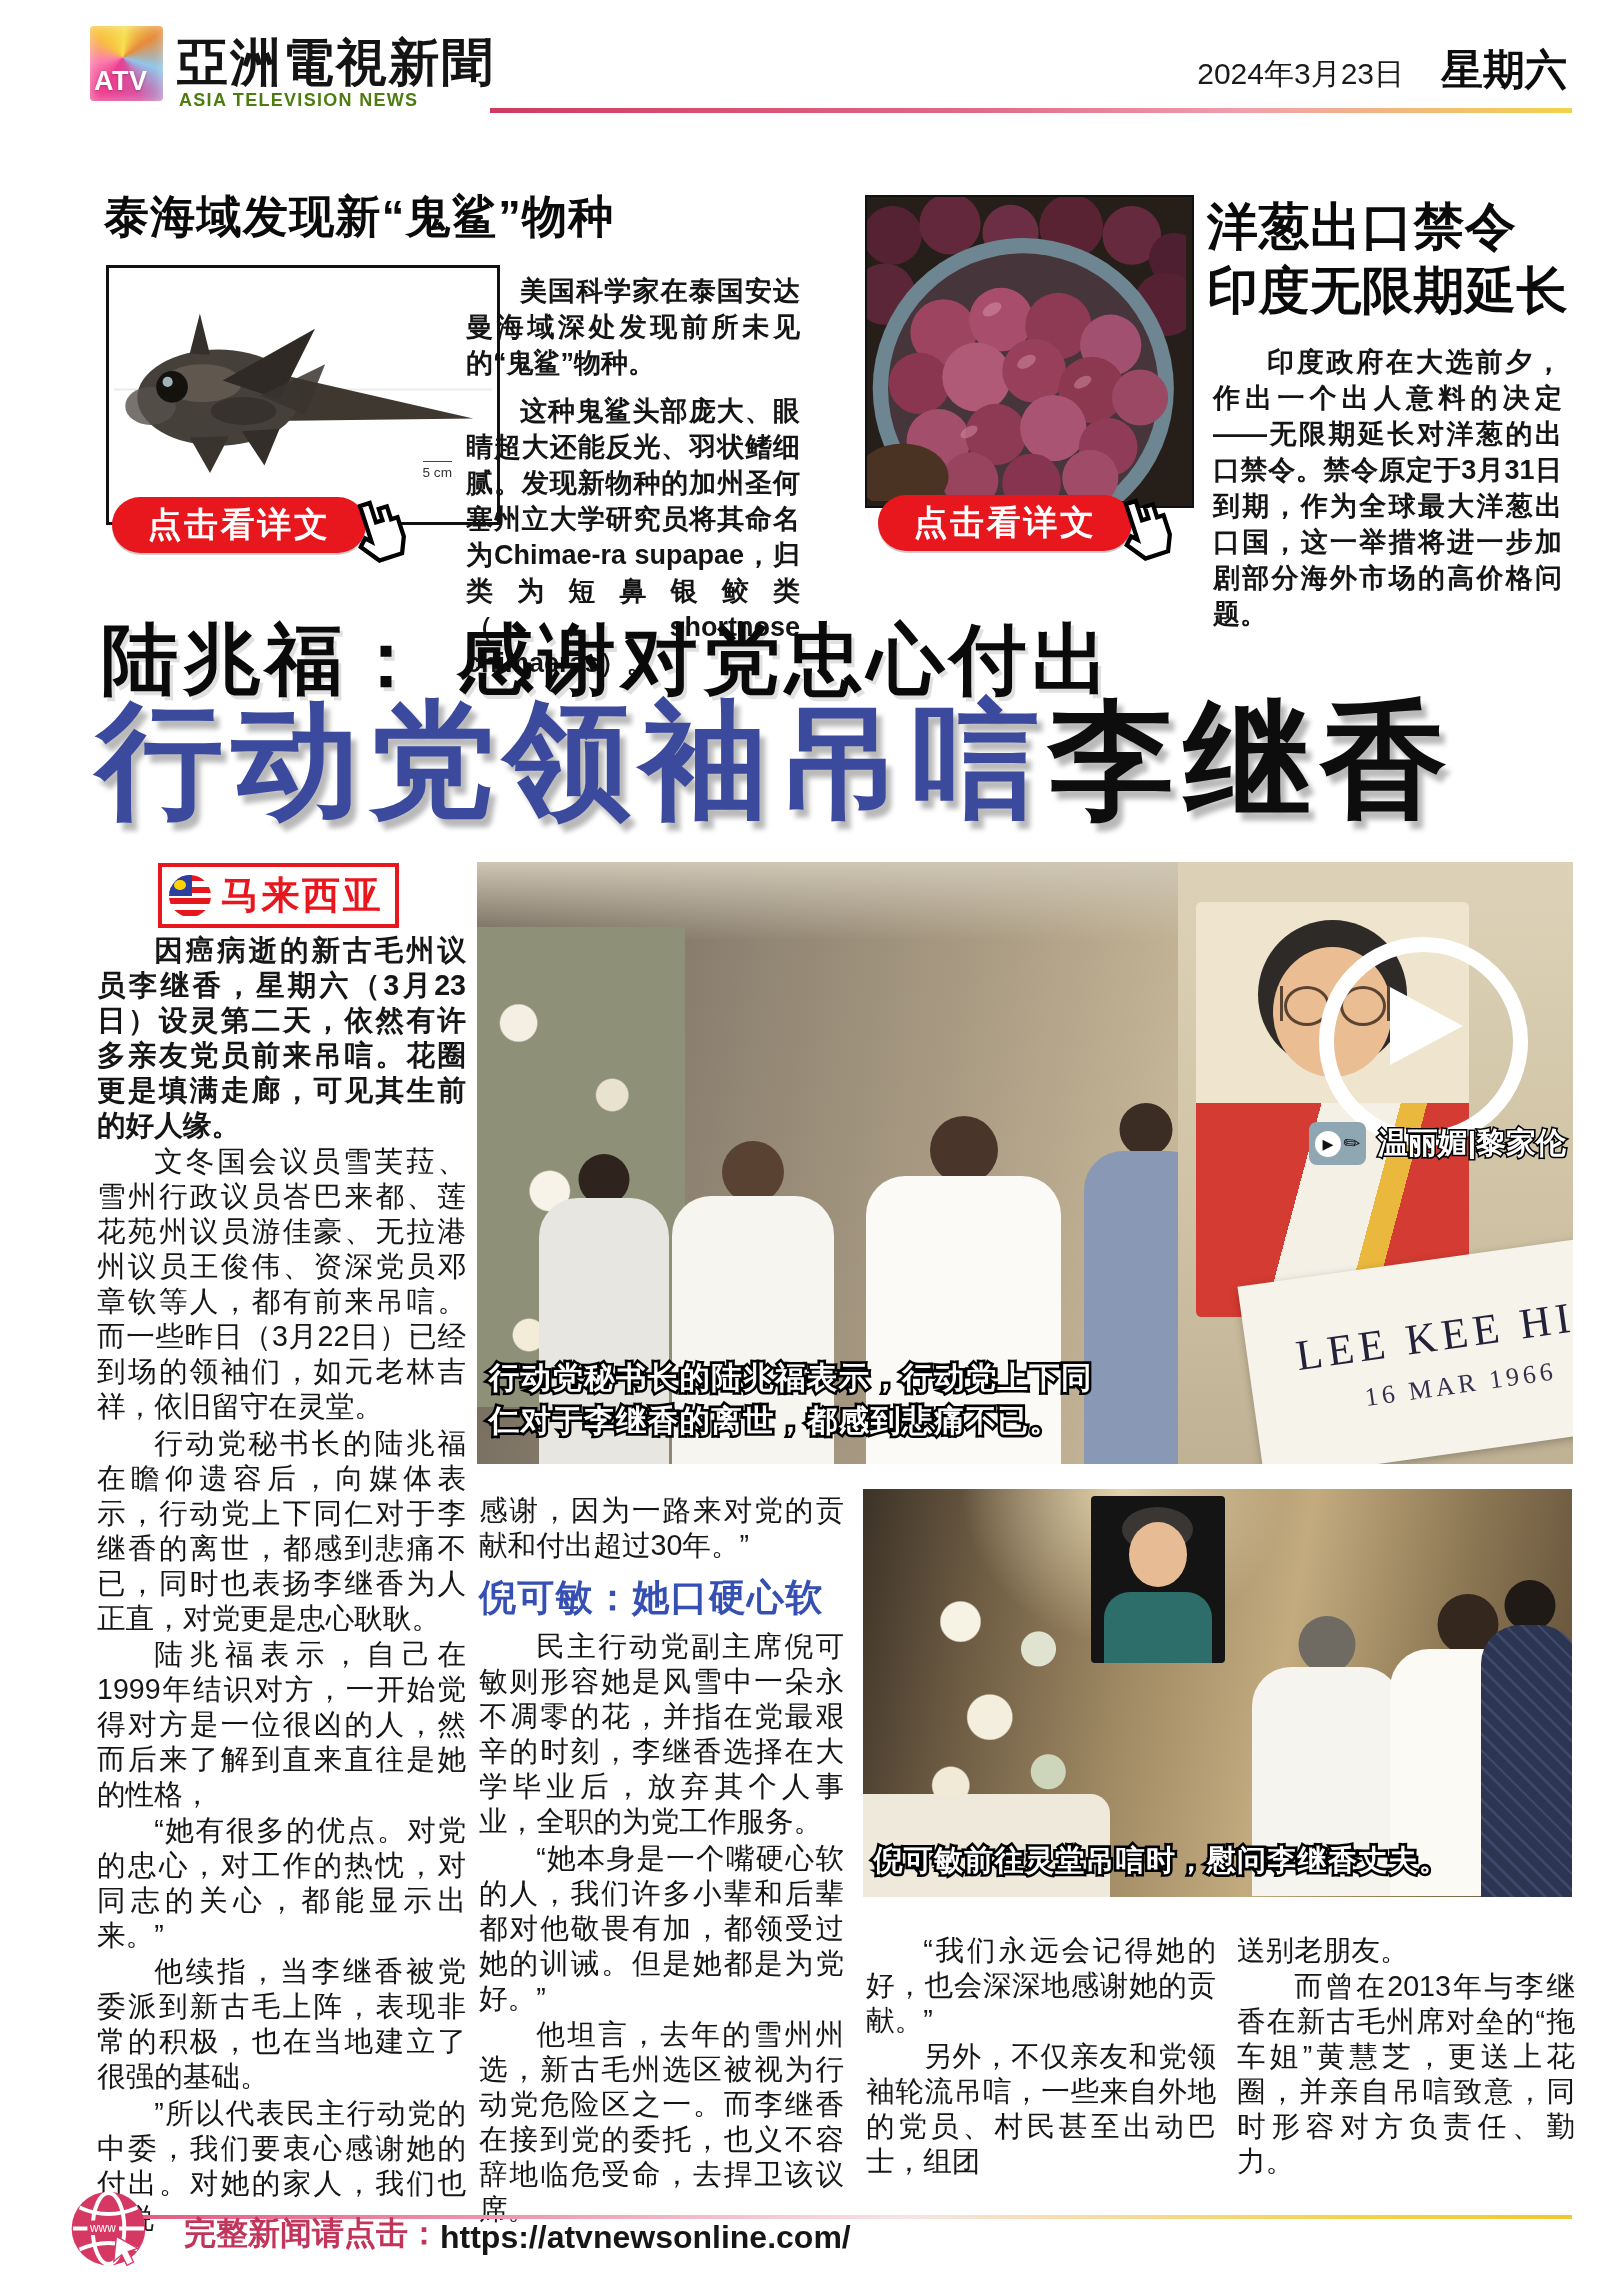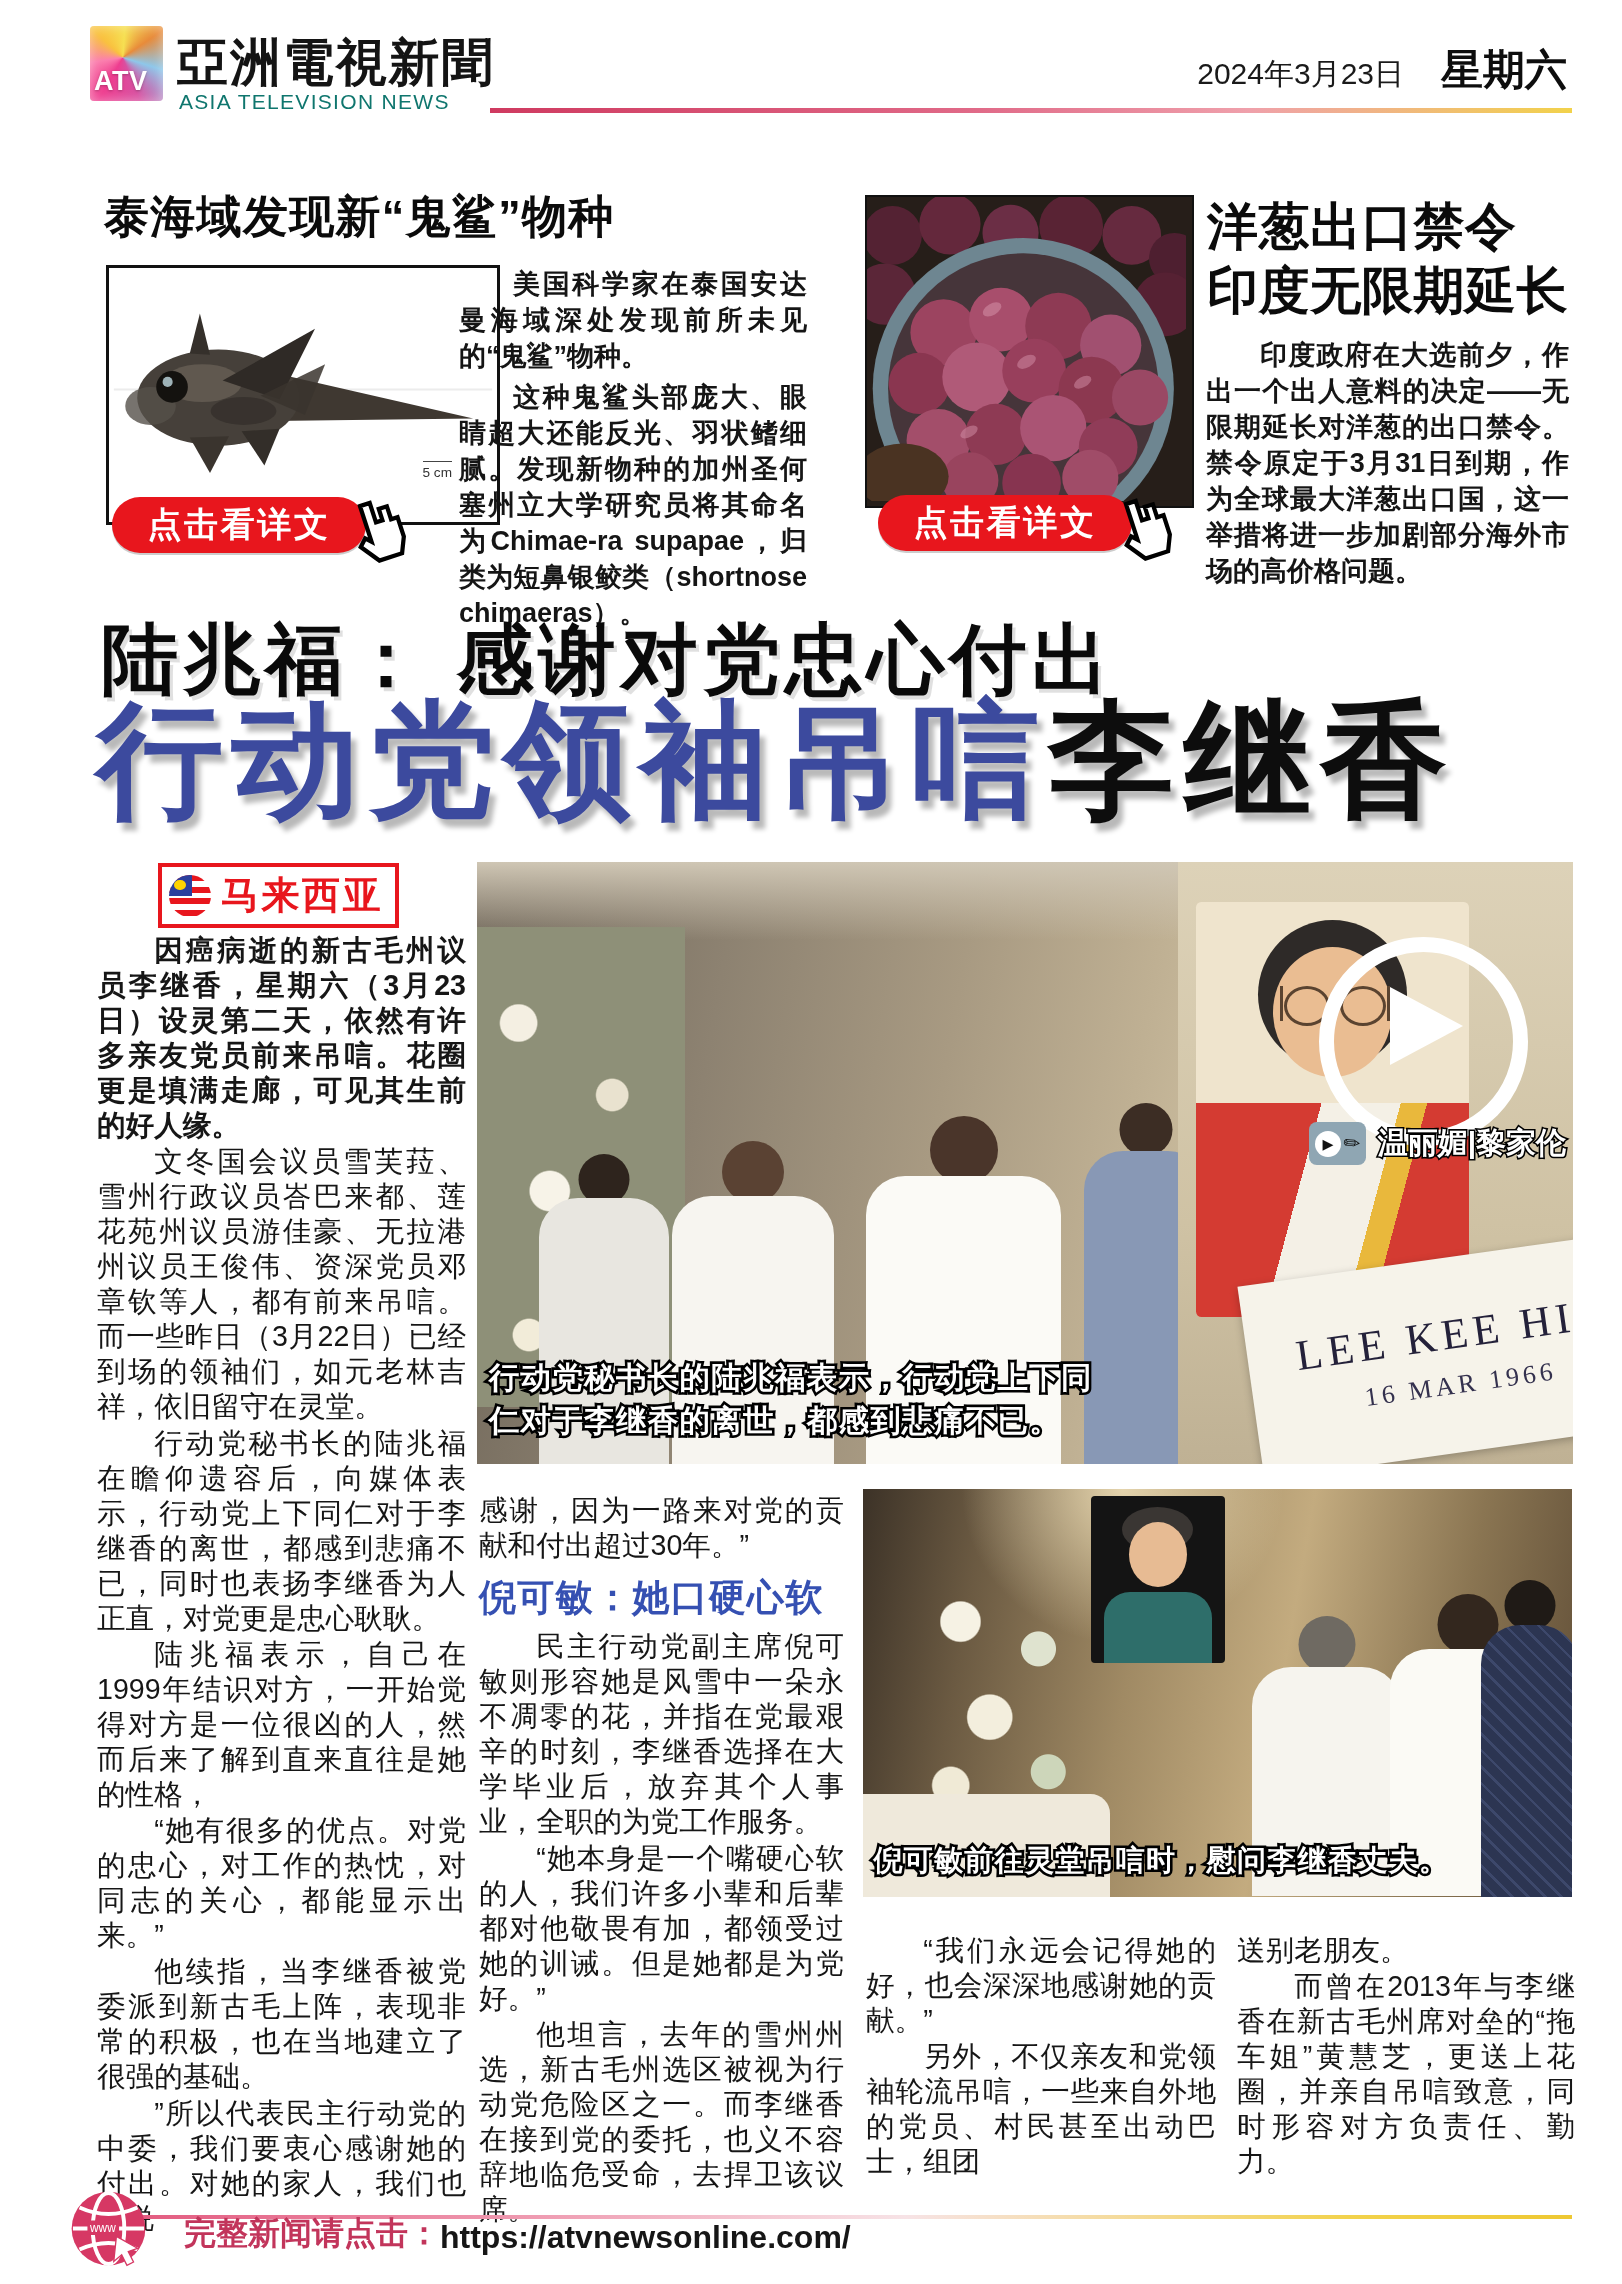--- a/index.html
+++ b/index.html
@@ -6,33 +6,33 @@
   .page{position:relative;width:1623px;height:2284px;background:#fff;overflow:hidden;
         font-family:"Liberation Sans","DejaVu Sans",sans-serif;color:#111}
 
   
   .logo{position:absolute;left:90px;top:26px;width:73px;height:75px;border-radius:4px;
         background:conic-gradient(from 210deg at 45% 42%,#ee3d8f,#fb7fae,#f9c13f,#f6e052,#e88b3a,#8ec7ea,#d94fa0,#ee3d8f);
         box-shadow:inset 0 0 11.7px rgba(255,255,255,.45)}
   .logo-text{position:absolute;left:3.9px;bottom:3.9px;color:#fff;font-weight:900;font-size:27px;
         text-shadow:0 1.3px 2.6px rgba(0,0,0,.25);letter-spacing:0.6px}
   .brand-cn{position:absolute;left:177px;top:28.6px;font-size:51px;font-weight:900;color:#141414;letter-spacing:1.9px}
-  .brand-en{position:absolute;left:179px;top:90px;font-size:21px;font-weight:400;color:#0f766e;letter-spacing:1.3px}
+  .brand-en{position:absolute;left:179px;top:90px;font-size:18px;font-weight:700;color:#4d7c0f;letter-spacing:1.3px}
   .header-line{position:absolute;left:490px;top:108px;width:1082px;height:4.5px;
         background:linear-gradient(90deg,#cf3a60 0%,#e06a88 45%,#efa0ab 70%,#f2d24b 100%)}
   .dateline{position:absolute;right:56px;top:42px;display:flex;align-items:baseline;gap:37px}
   .date{font-size:30px;font-weight:500;color:#1a1a1a}
   .weekday{font-size:42px;font-weight:900;color:#0d0d0d}
 
   
   .shark-headline{position:absolute;left:104px;top:187px;font-size:45px;font-weight:900;letter-spacing:1.3px;color:#0b0b0b}
   .fish-box{position:absolute;left:106px;top:265px;width:388px;height:254px;border:3.2px solid #111;background:#fff}
   .scale-label{position:absolute;right:45px;bottom:42px;font-size:13.6px;color:#333;border-top:1.9px solid #444;padding-top:2.6px}
   .topbody{position:absolute;font-size:27px;line-height:36px;font-weight:600;text-align:justify;color:#151515}
-  .topbody p{margin:5px;text-indent:2em}
+  .topbody p{margin:12px;text-indent:2em}
   .shark-text{left:454px;top:261px;width:358px}
   .onion-body{left:1201px;top:332px;width:373px}
   .onion-box{position:absolute;left:865px;top:195px;width:325px;height:309px;border:2.6px solid #111;background:#261e19}
   .onion-headline{position:absolute;left:1207px;top:195px;font-size:51px;font-weight:900;line-height:64px;color:#0b0b0b;letter-spacing:0.6px}
   .read-btn{position:absolute;width:254px;height:56px;border-radius:28.6px;background:#e8161d;
         display:flex;align-items:center;justify-content:center;z-index:5;box-shadow:0 1.9px 0 rgba(0,0,0,.2)}
   .read-btn span{color:#fff;font-size:34px;font-weight:800;letter-spacing:2.6px}
   .btn-shark{left:112px;top:497px}
   .btn-onion{left:878px;top:495px}
   .cursor-icon{position:absolute;right:-45px;top:0;width:68px;height:68px;transform:rotate(-18deg)}

